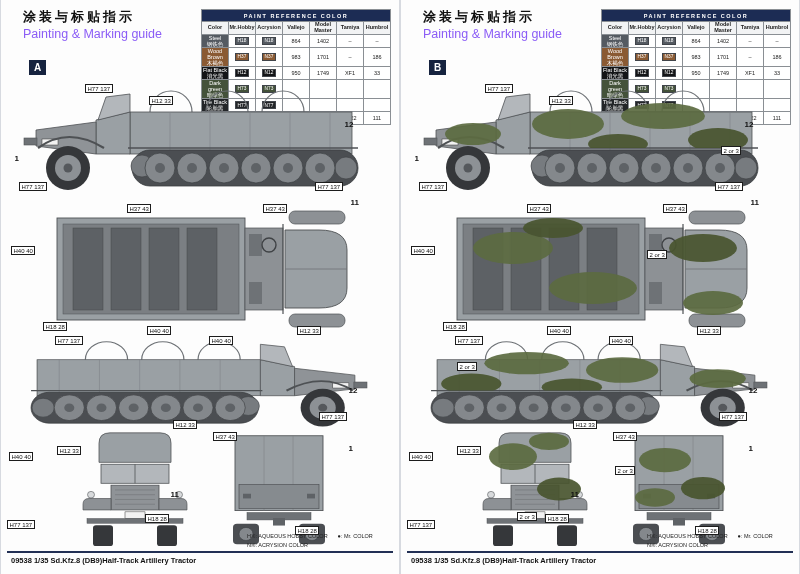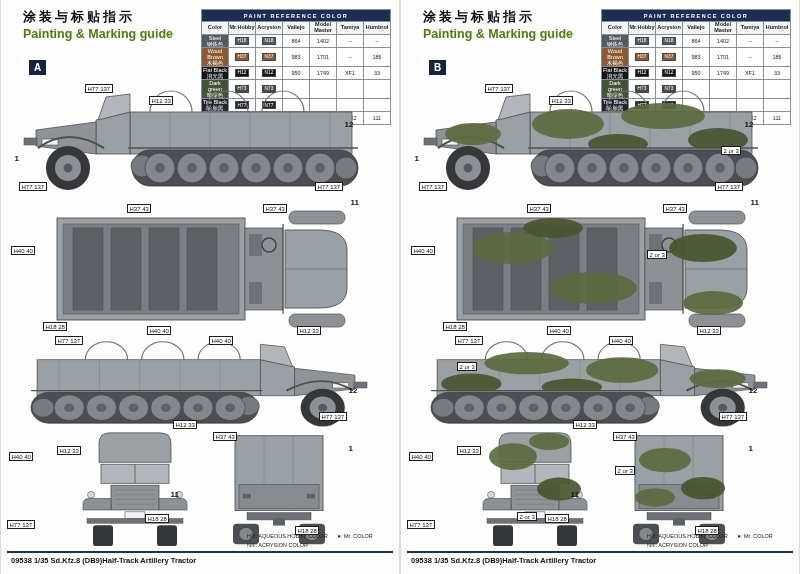--- a/index.html
+++ b/index.html
@@ -3,21 +3,21 @@
 <meta charset="utf-8">
 <style>
   * { margin:0; padding:0; box-sizing:border-box; }
   body { font-family:"Liberation Sans", sans-serif; background:#e8e8e8; }
   .page { position:relative; width:800px; height:574px; background:#fdfdfd; overflow:hidden; margin:0 auto; }
   .panel { position:absolute; top:0; width:400px; height:574px; background:#fdfdfd;
            border-left:1px solid #d7dae0; border-right:1px solid #d7dae0; }
   .panel-a { left:0; } .panel-b { left:400px; }
 
   .title-cn { position:absolute; left:22px; top:8px; font-size:13px; font-weight:bold; letter-spacing:3px; color:#111; }
-  .title-en { position:absolute; left:22px; top:27px; font-size:12.5px; font-weight:bold; color:#4d7c0f; }
+  .title-en { position:absolute; left:22px; top:27px; font-size:12.5px; font-weight:normal; color:#8b5cf6; }
 
   .badge { position:absolute; left:28px; top:60px; width:17px; height:15px; background:#16233f; color:#fff;
            font-size:10px; font-weight:bold; display:flex; align-items:center; justify-content:center; }
 
   .paint-table { position:absolute; left:200px; top:9px; width:190px; border-collapse:collapse; table-layout:fixed; background:#fff; }
   .paint-table th, .paint-table td { border:0.5px solid #8a8f94; font-size:5.5px; text-align:center; padding:0; height:12px; overflow:hidden; color:#222; }
   .pt-title { background:#1c2c54; color:#fff !important; font-size:6.5px; font-weight:bold; letter-spacing:1.5px; height:11px; }
   .pt-h { font-size:4.8px; line-height:1.05; font-weight:bold; background:#f2f3f4; }
   .color-cell { color:#fff !important; font-size:4.8px; line-height:1.1; }
   .code-box { display:inline-block; color:#fff; font-size:4.8px; padding:0.5px 2px; border:0.5px solid #40444a; min-width:10px; }

